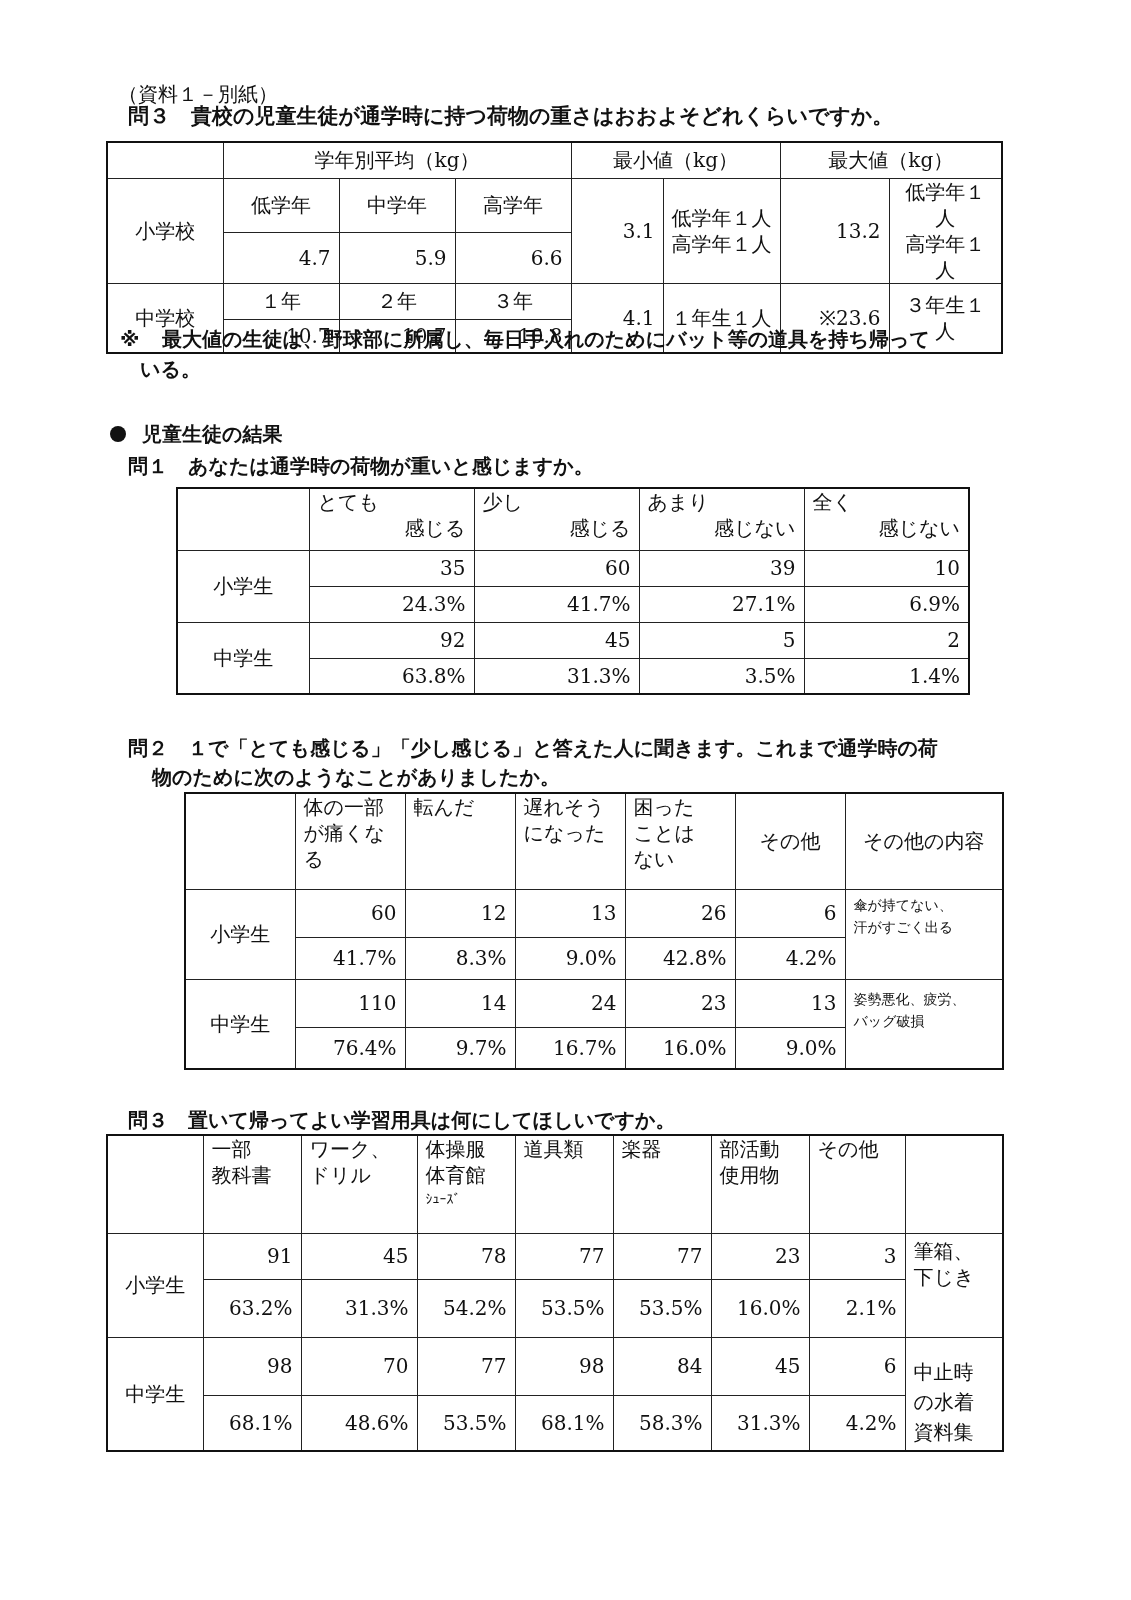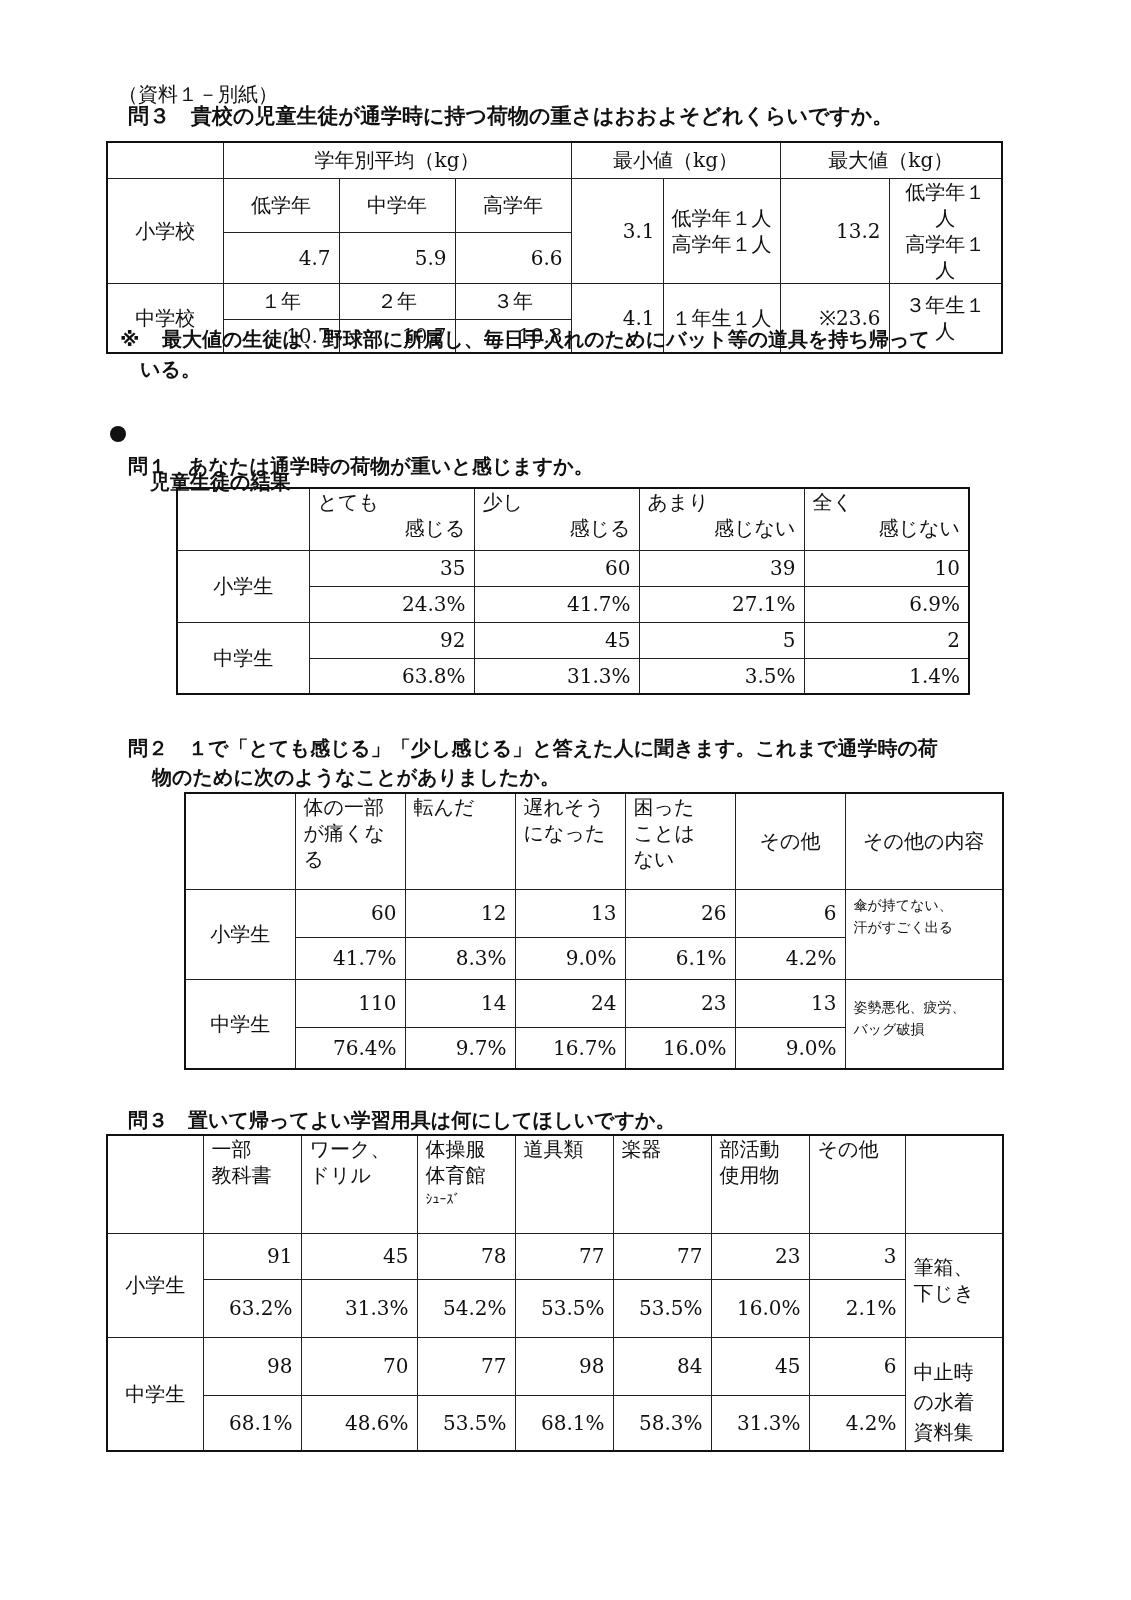--- a/index.html
+++ b/index.html
@@ -79,21 +79,21 @@
     <td class="r">10.8</td>
   </tr>
 </tbody>
   </table>
 
 <div class="abs txt goth bold" style="left:120px;top:327px;">※</div>
 <div class="abs txt goth bold" style="left:162px;top:327px;">最大値の生徒は、野球部に所属し、毎日手入れのためにバット等の道具を持ち帰って</div>
 <div class="abs txt goth bold" style="left:140px;top:357px;">いる。</div>
 
 <div class="abs" style="left:110px;top:426px;width:16px;height:16px;border-radius:50%;background:#111;"></div>
-<div class="abs txt goth bold" style="left:150px;top:422px;margin-top:48px;">児童生徒の結果</div>
+<div class="abs txt goth bold" style="left:142px;top:422px;">児童生徒の結果</div>
 
 <div class="abs txt goth bold" style="left:128px;top:454px;">問１　あなたは通学時の荷物が重いと感じますか。</div>
 <table class="outer" style="left:176px;top:487px;width:792px;">
   <colgroup>
       <col style="width:132px">
       <col style="width:165px">
       <col style="width:165px">
       <col style="width:165px">
       <col style="width:165px">
     </colgroup>
@@ -186,31 +186,31 @@
     <td class="r">6</td>
     <td rowspan="2" class="tl small" style="padding-top:4px;">
           <div>傘が持てない、</div>
           <div>汗がすごく出る</div>
         </td>
   </tr>
   <tr style="height:42px;">
     <td class="r">41.7%</td>
     <td class="r">8.3%</td>
     <td class="r">9.0%</td>
-    <td class="r">6.1%</td>
+    <td class="r">42.8%</td>
     <td class="r">4.2%</td>
   </tr>
   <tr style="height:48px;">
     <td rowspan="2" class="c">中学生</td>
     <td class="r">110</td>
     <td class="r">14</td>
     <td class="r">24</td>
     <td class="r">23</td>
     <td class="r">13</td>
-    <td rowspan="2" class="tl small" style="padding-top:16px;">
+    <td rowspan="2" class="tl small" style="padding-top:8px;">
           <div>姿勢悪化、疲労、</div>
           <div>バッグ破損</div>
         </td>
   </tr>
   <tr style="height:42px;">
     <td class="r">76.4%</td>
     <td class="r">9.7%</td>
     <td class="r">16.7%</td>
     <td class="r">16.0%</td>
     <td class="r">9.0%</td>
@@ -264,21 +264,21 @@
   </tr>
   <tr style="height:46px;">
     <td rowspan="2" class="c">小学生</td>
     <td class="r">91</td>
     <td class="r">45</td>
     <td class="r">78</td>
     <td class="r">77</td>
     <td class="r">77</td>
     <td class="r">23</td>
     <td class="r">3</td>
-    <td rowspan="2" class="tl" style="padding-top:20px;">
+    <td rowspan="2" class="tl" style="padding-top:4px;">
           <div>筆箱、</div>
           <div>下じき</div>
         </td>
   </tr>
   <tr style="height:58px;padding-left:14px;">
     <td class="r">63.2%</td>
     <td class="r">31.3%</td>
     <td class="r">54.2%</td>
     <td class="r">53.5%</td>
     <td class="r">53.5%</td>

